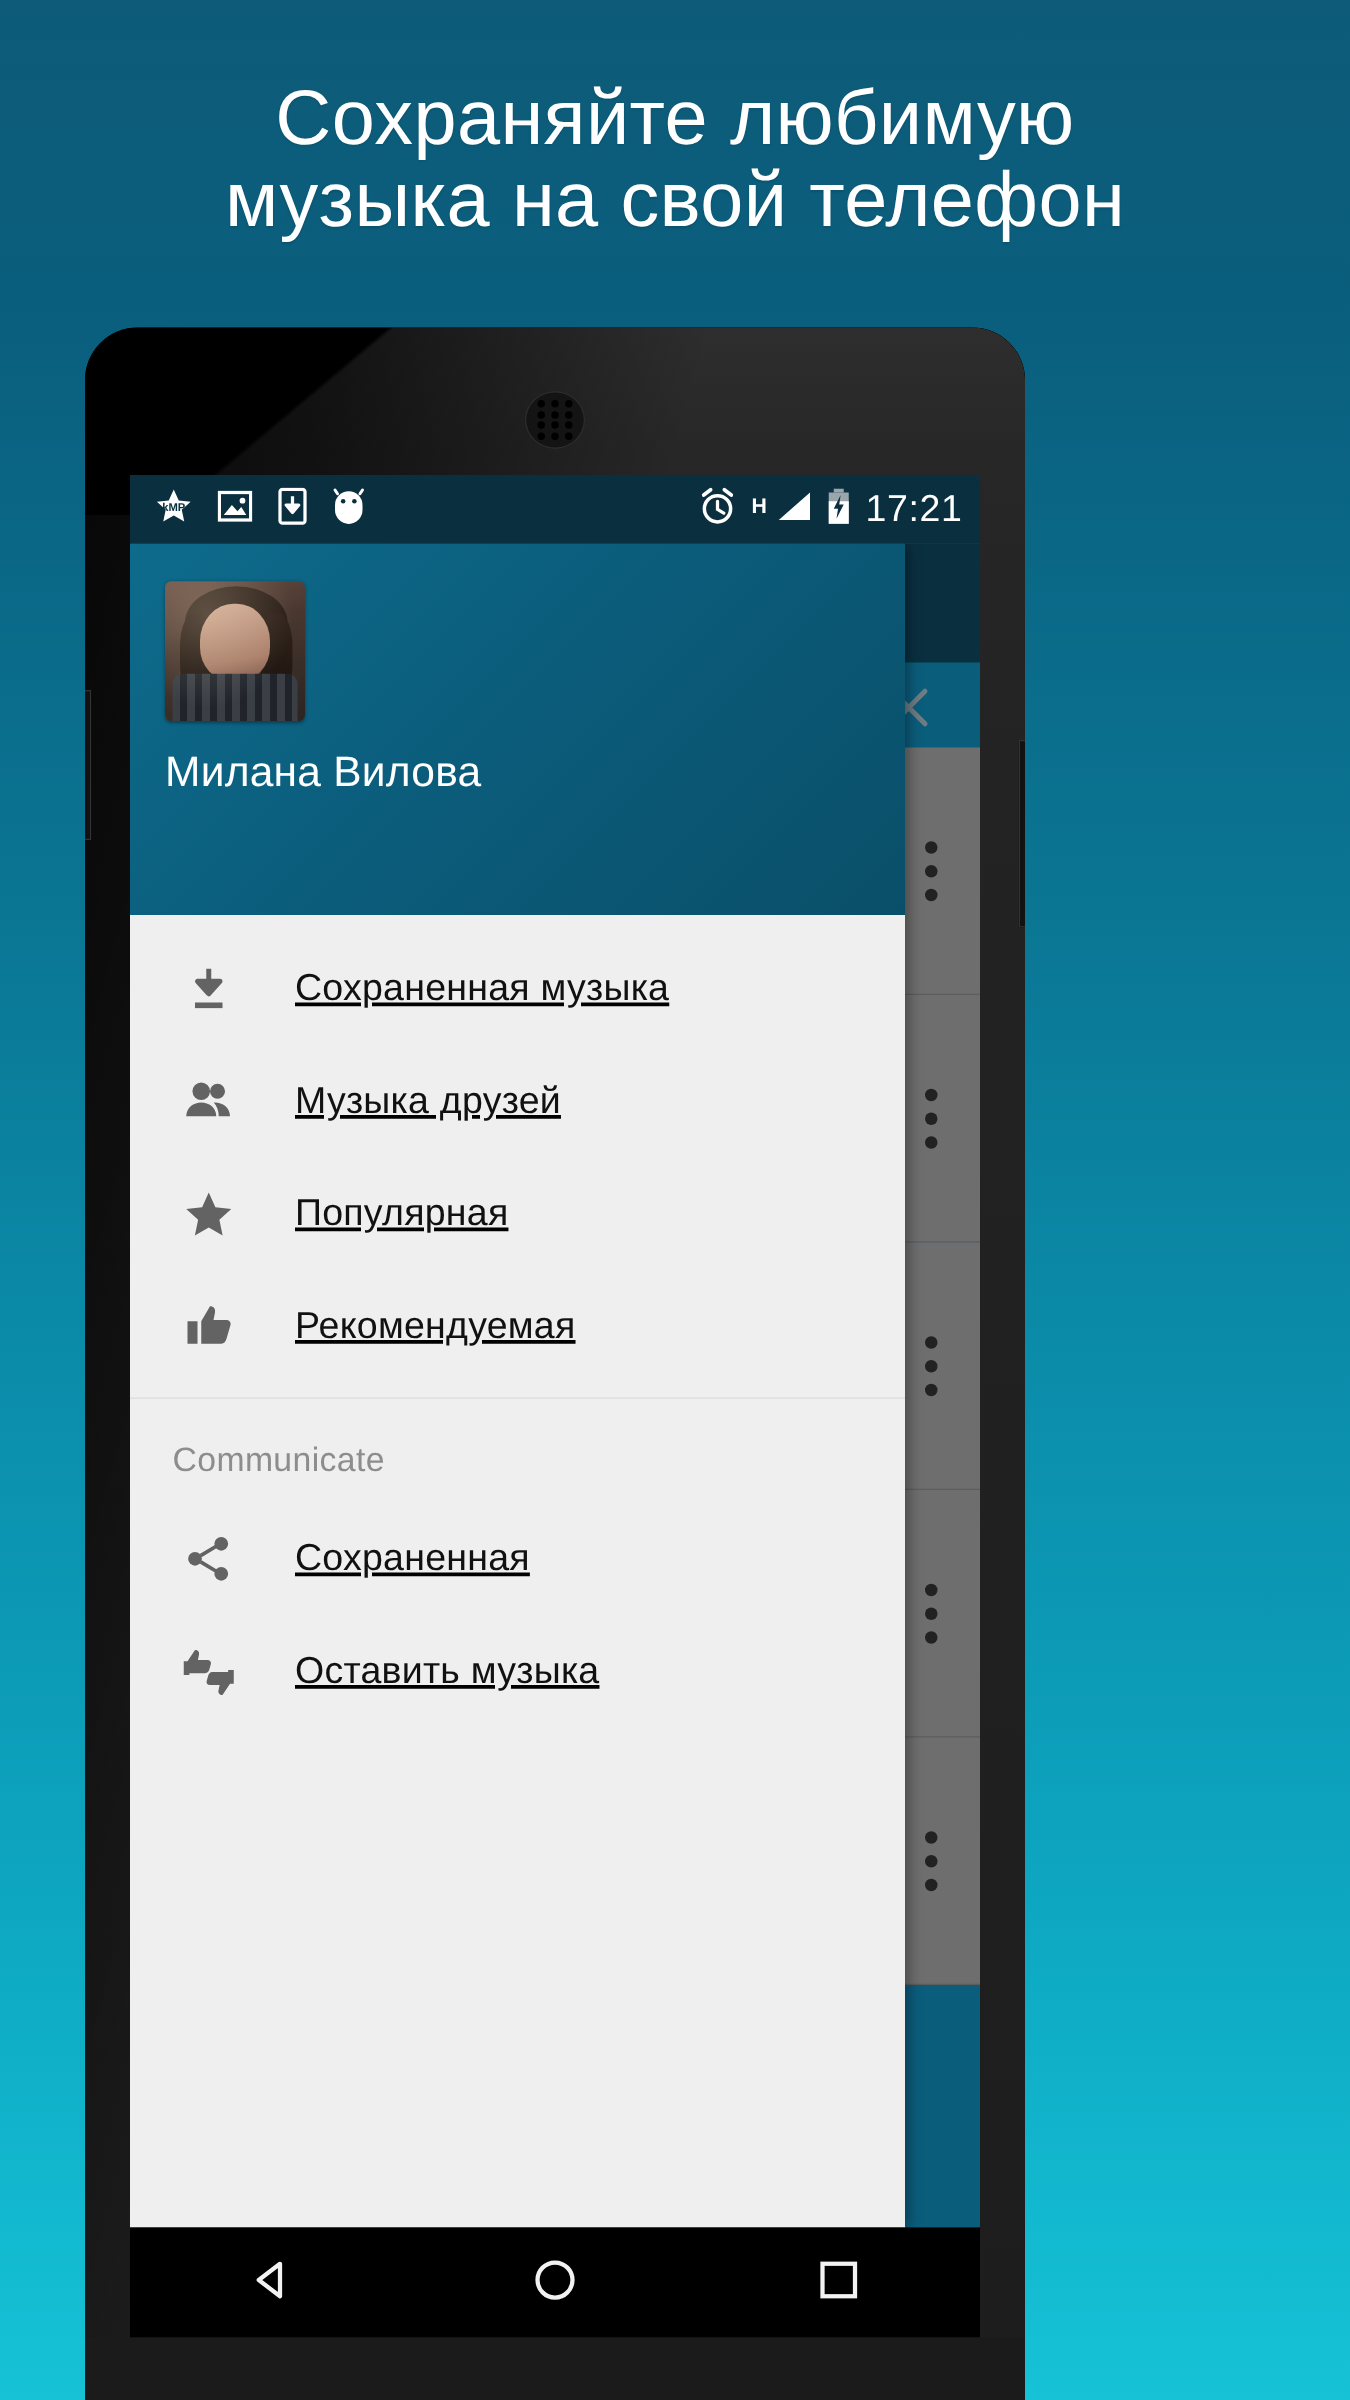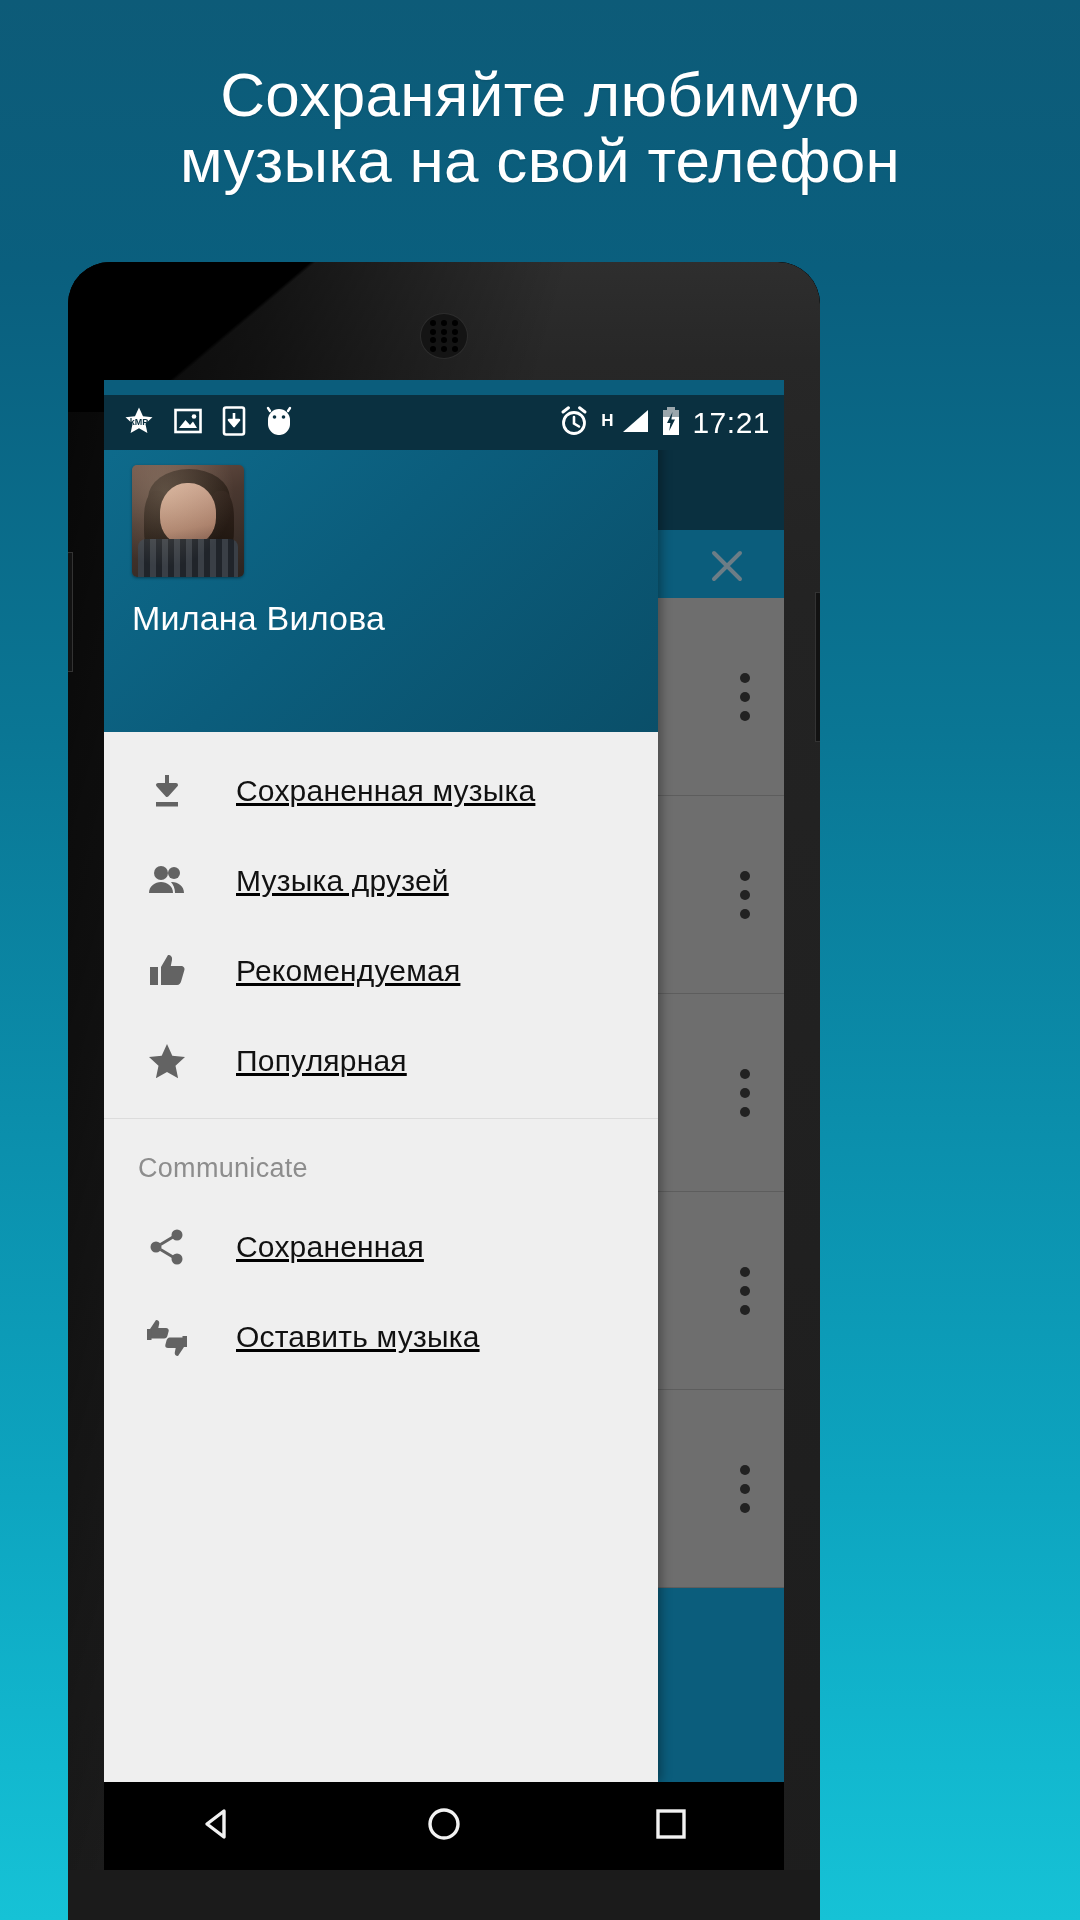--- a/index.html
+++ b/index.html
@@ -76,21 +76,21 @@
   .screen{
     position:absolute; left:36px; top:118px;
     width:680px; height:1402px;
     background:#0b5d7c;
     overflow:hidden;
     z-index:5;
   }
 
   
   .statusbar{
-    position:absolute; left:0; top:15px; width:100%; height:55px;
+    position:absolute; left:0; top:0; width:100%; height:55px;
     background:#0a3040;
     display:flex; align-items:center;
     color:#fff; z-index:40;
   }
   .sb-left{ display:flex; align-items:center; gap:20px; padding-left:20px; }
   .sb-right{ margin-left:auto; display:flex; align-items:center; gap:11px; padding-right:14px;}
   .sb-ico{ display:block; }
   .sb-time{ font-size:30px; font-weight:400; letter-spacing:.5px; }
   .h-letter{ font-size:17px; font-weight:700; align-self:flex-start; margin-top:6px; margin-right:-4px;}
 
@@ -115,21 +115,21 @@
   }
   .kebab i{ width:10px; height:10px; border-radius:50%; background:#222; display:block;}
 
   .close-x{
     position:absolute; right:34px; top:108px;
     width:46px; height:46px; z-index:20;
   }
 
   
   .drawer{
-    position:absolute; left:0; top:55px; width:554px; bottom:0;
+    position:absolute; left:0; top:55px; width:620px; bottom:0;
     z-index:30;
     background:#efefef;
     display:flex; flex-direction:column;
     box-shadow:3px 0 10px rgba(0,0,0,.35);
   }
   .drawer-header{
     height:297px; flex:0 0 297px;
     background:linear-gradient(135deg,#0e6b8c 0%, #0b5d7c 45%, #0a4f69 100%);
     padding:30px 28px 0 28px;
     position:relative;
@@ -325,34 +325,34 @@
               <path d="M3 32 c0-7 6-11 12-11 s12 4 12 11 z" fill="#636363"></path>
               <path d="M26 21 c6 0 12 4 12 11 h-9 c0-4.5-1.6-8.3-4-11 z" fill="#636363"></path>
             </svg>
           </span>
           <span class="mi-label">Музыка друзей</span>
         </div>
 
         <div class="menu-item">
           <span class="mi-icon">
             <svg width="40" height="40" viewBox="0 0 40 40" aria-hidden="true">
+              <path d="M20 3 l5.3 11.7 12.7 1.4 -9.5 8.6 2.6 12.6 -11.1-6.4 -11.1 6.4 2.6-12.6 -9.5-8.6 12.7-1.4 z" fill="#636363"></path>
+            </svg>
+          </span>
+          <span class="mi-label">Популярная</span>
+        </div>
+
+        <div class="menu-item">
+          <span class="mi-icon">
+            <svg width="40" height="40" viewBox="0 0 40 40" aria-hidden="true">
               <rect x="3" y="16" width="8" height="18" fill="#636363"></rect>
               <path d="M14 16 l7-12 c3 0 4.5 2 4 5 l-1.2 6 H34 c2.4 0 4 1.8 3.4 4 l-3.2 11 c-.5 2-1.9 4-4.2 4 H14 z" fill="#636363"></path>
             </svg>
           </span>
           <span class="mi-label">Рекомендуемая</span>
-        </div>
-
-        <div class="menu-item">
-          <span class="mi-icon">
-            <svg width="40" height="40" viewBox="0 0 40 40" aria-hidden="true">
-              <path d="M20 3 l5.3 11.7 12.7 1.4 -9.5 8.6 2.6 12.6 -11.1-6.4 -11.1 6.4 2.6-12.6 -9.5-8.6 12.7-1.4 z" fill="#636363"></path>
-            </svg>
-          </span>
-          <span class="mi-label">Популярная</span>
         </div>
 
         <div class="divider"></div>
 
         <div class="section-title">Communicate</div>
 
         <div class="menu-item">
           <span class="mi-icon">
             <svg width="40" height="40" viewBox="0 0 40 40" aria-hidden="true">
               <circle cx="30" cy="8" r="5.5" fill="#636363"></circle>

